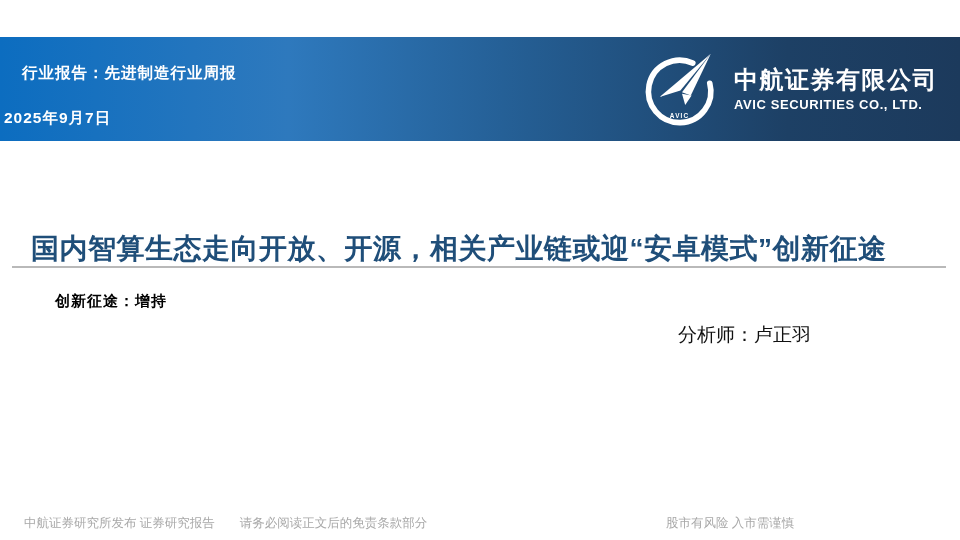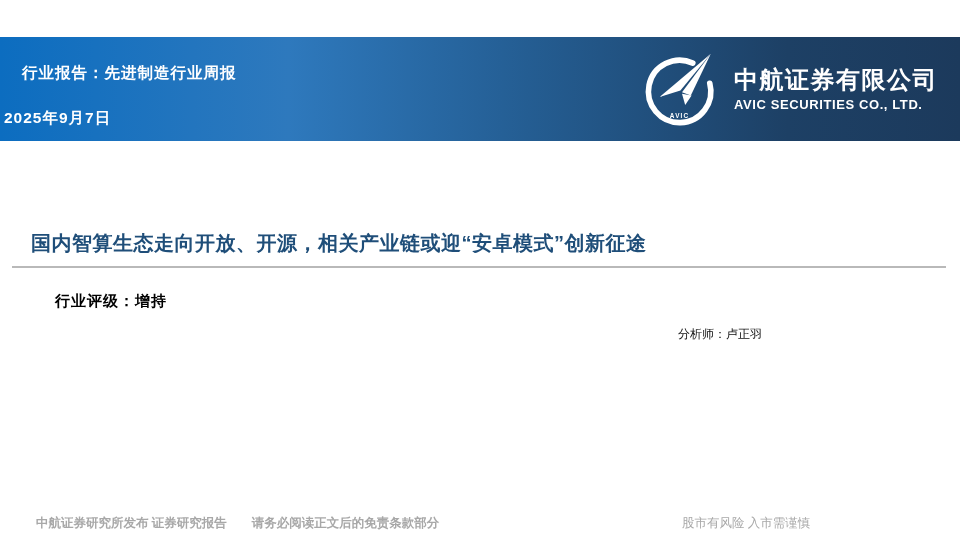--- a/index.html
+++ b/index.html
@@ -29,47 +29,46 @@
     color:#ffffff;font-size:24px;font-weight:bold;letter-spacing:1.5px;line-height:1.15;
     white-space:nowrap;
   }
   .company-en{
     color:#ffffff;font-size:13px;font-weight:bold;letter-spacing:0.6px;margin-top:3px;
     white-space:nowrap;
   }
   
   .title{
     position:absolute;left:31px;top:230px;margin:0;
-    color:#1f4e79;font-size:20px;font-weight:bold;letter-spacing:0.5px;white-space:nowrap;
+    color:#1f4e79;font-size:28px;font-weight:bold;letter-spacing:0.5px;white-space:nowrap;
   }
   .divider{
     position:absolute;left:12px;right:14px;top:266px;height:2px;background:#b9b9b9;
   }
   .rating{
     position:absolute;left:55px;top:292px;
     color:#000000;font-size:15px;font-weight:bold;letter-spacing:1px;
     font-family:"Liberation Serif",serif;
   }
   .analysts{
     position:absolute;left:678px;top:326px;
-    color:#111111;font-size:12px;line-height:17px;
+    color:#111111;font-size:19px;line-height:17px;
     font-family:"Liberation Serif",serif;
   }
   .analyst{margin-bottom:17px;}
   .analyst div{white-space:nowrap;}
   
   .footer-left{
-    position:absolute;left:36px;top:515px;
+    position:absolute;left:24px;top:515px;
     color:#a8a8a8;font-size:12.5px;white-space:nowrap;
     font-family:"Liberation Serif",serif;
-    font-weight:bold;
   }
   .footer-left .part2{margin-left:22px;}
   .footer-right{
-    position:absolute;left:682px;top:515px;
+    position:absolute;left:666px;top:515px;
     color:#a8a8a8;font-size:12.5px;white-space:nowrap;
     font-family:"Liberation Serif",serif;
   }
 </style>
 </head>
 <body>
 
 <div class="page">
 
   <header class="banner">
@@ -89,21 +88,21 @@
       <div class="brand-names">
         <div class="company-cn">中航证券有限公司</div>
         <div class="company-en">AVIC SECURITIES CO., LTD.</div>
       </div>
     </div>
   </header>
 
   <main>
     <h1 class="title">国内智算生态走向开放、开源，相关产业链或迎“安卓模式”创新征途</h1>
     <div class="divider"></div>
-    <div class="rating">行业评级：增持</div>
+    <div class="rating">创新征途：增持</div>
 
     <div class="analysts">
       <div class="analyst">
         <div>分析师：卢正羽</div>
       </div>
     </div>
   </main>
 
   <footer>
     <div class="footer-left">

